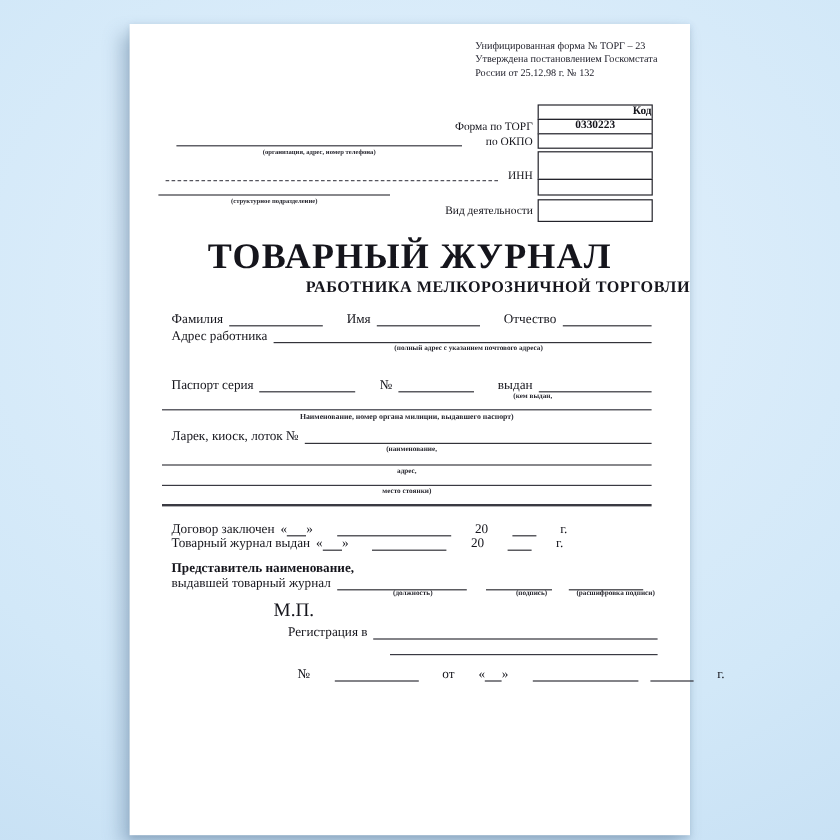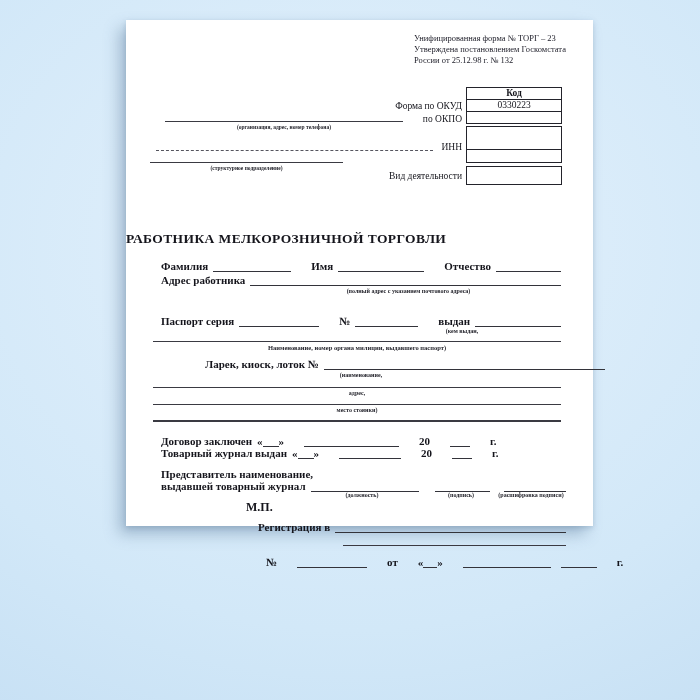--- a/index.html
+++ b/index.html
@@ -7,71 +7,72 @@
   body {
     font-family:"Liberation Serif", serif;
     color:#15151c;
     overflow:hidden;
   }
   .canvas {
     position:relative; width:700px; height:700px;
     background: radial-gradient(120% 100% at 50% 35%, #e4f1fc 0%, #d2e8f8 55%, #bedaf1 100%);
   }
   .page {
-    position:absolute; left:126px; top:20px; width:467px; height:506px;
+    position:absolute; left:108px; top:20px; width:467px; height:676px;
     background:#ffffff;
     box-shadow:-7px 8px 14px rgba(80,110,145,.38), 0 2px 5px rgba(80,110,145,.25);
   }
   .note { position:absolute; left:288px; top:13px; font-size:8.5px; line-height:1.28; color:#1b1b26; }
-  .cbox { position:absolute; left:340px; width:96px; border:1px solid #23232b; text-align:center; font-size:9.5px; line-height:1.1; overflow:hidden; background:#fff; }
+  .cbox { position:absolute; left:340px; width:96px; border:1px solid #23232b; text-align:center; font-size:9.5px; line-height:1.1; overflow:hidden; background:#fff;font-weight:bold; }
   .cbox.hdr { font-weight:bold; }
   .rlab { position:absolute; left:180px; width:156px; text-align:right; font-size:9.5px; white-space:nowrap; }
   .fline { position:absolute; border-bottom:1px solid #3a3a42; }
   .dline { position:absolute; border-bottom:1px dashed #55555e; }
   .hint { position:absolute; font-size:6px; font-weight:bold; color:#26262e; text-align:center; white-space:nowrap; overflow:visible; }
   .title { position:absolute; top:177px; left:0; width:100%; text-align:center; font-size:30px; font-weight:bold; letter-spacing:1px; }
-  .subtitle { position:absolute; top:211px; left:0; width:100%; text-align:left; font-size:13.5px; font-weight:bold; letter-spacing:.4px; }
-  .row { position:absolute; left:35px; width:400px; display:flex; align-items:flex-end; font-size:11px; font-weight:bold; line-height:1.1; white-space:nowrap; }
+  .subtitle { position:absolute; top:211px; left:0; width:100%; text-align:right; font-size:13.5px; font-weight:bold; letter-spacing:.4px; }
+  .row { position:absolute; left:35px; width:400px; display:flex; align-items:flex-end; font-size:11px; font-weight:normal; line-height:1.1; white-space:nowrap; }
   .row .lb { margin-right:5px; }
   .ln { flex:none; border-bottom:1px solid #33333a; height:11px; }
   .ln.fill { flex:1; }
   .tok { margin-left:20px; }
-  .mp { position:absolute; left:120px; top:480px; font-size:12px; font-weight:bold; }
+  .mp { position:absolute; left:120px; top:480px; font-size:16px; font-weight:normal; }
   .rep1 { position:absolute; left:35px; top:448px; font-size:11px; font-weight:bold; }
 </style>
 </head>
 <body>
 
 <div class="canvas">
   <div class="page">
 
     <div class="note">
       <div>Унифицированная форма № ТОРГ – 23</div>
       <div>Утверждена постановлением Госкомстата</div>
       <div>России от 25.12.98 г. № 132</div>
     </div>
 
-    <div class="cbox hdr" style="top:67px;height:13px;">Код</div>
+    <div class="cbox hdr" style="top:67px;height:13px;text-align:right;">Код</div>
     <div class="cbox" style="top:79px;height:13px;">0330223</div>
     <div class="cbox" style="top:91px;height:13px;"></div>
     <div class="cbox" style="top:106px;height:24px;"></div>
     <div class="cbox" style="top:129px;height:14px;"></div>
     <div class="cbox" style="top:146px;height:19px;"></div>
 
-    <div class="rlab" style="top:81px;">Форма по ОКУД</div>
+    <div class="rlab" style="top:81px;">Форма по ТОРГ</div>
     <div class="rlab" style="top:94px;">по ОКПО</div>
     <div class="rlab" style="top:122px;">ИНН</div>
     <div class="rlab" style="top:151px;">Вид деятельности</div>
 
     <div class="fline" style="left:39px;top:92px;width:238px;height:10px;"></div>
     <div class="hint" style="left:39px;top:104px;width:238px;font-size:5.5px;">(организация, адрес, номер телефона)</div>
     <div class="dline" style="left:30px;top:121px;width:277px;height:10px;"></div>
     <div class="fline" style="left:24px;top:133px;width:193px;height:10px;"></div>
     <div class="hint" style="left:24px;top:145px;width:193px;font-size:5.5px;">(структурное подразделение)</div>
 
+    <div class="title">ТОВАРНЫЙ ЖУРНАЛ</div>
     <div class="subtitle">РАБОТНИКА МЕЛКОРОЗНИЧНОЙ ТОРГОВЛИ</div>
 
     <div class="row" style="top:240px;">
       <span class="lb">Фамилия</span>
       <span class="ln" style="width:78px;"></span>
       <span class="lb tok">Имя</span>
       <span class="ln" style="width:86px;"></span>
       <span class="lb tok">Отчество</span>
       <span class="ln fill"></span>
     </div>
@@ -89,21 +90,21 @@
       <span class="lb tok">№</span>
       <span class="ln" style="width:63px;"></span>
       <span class="lb tok">выдан</span>
       <span class="ln fill"></span>
     </div>
     <div class="hint" style="left:266px;top:308px;width:140px;">(кем выдан,</div>
 
     <div class="fline" style="left:27px;top:312px;width:408px;height:10px;"></div>
     <div class="hint" style="left:27px;top:324px;width:408px;font-size:6.5px;">Наименование, номер органа милиции, выдавшего паспорт)</div>
 
-    <div class="row" style="top:338px;margin-left:44px;">
+    <div class="row" style="top:338px;">
       <span class="lb">Ларек, киоск, лоток №</span>
       <span class="ln fill"></span>
     </div>
     <div class="hint" style="left:35px;top:352px;width:400px;">(наименование,</div>
 
     <div class="fline" style="left:27px;top:358px;width:408px;height:10px;"></div>
     <div class="hint" style="left:27px;top:370px;width:408px;">адрес,</div>
 
     <div class="fline" style="left:27px;top:375px;width:408px;height:10px;"></div>
     <div class="hint" style="left:27px;top:387px;width:408px;">место стоянки)</div>

